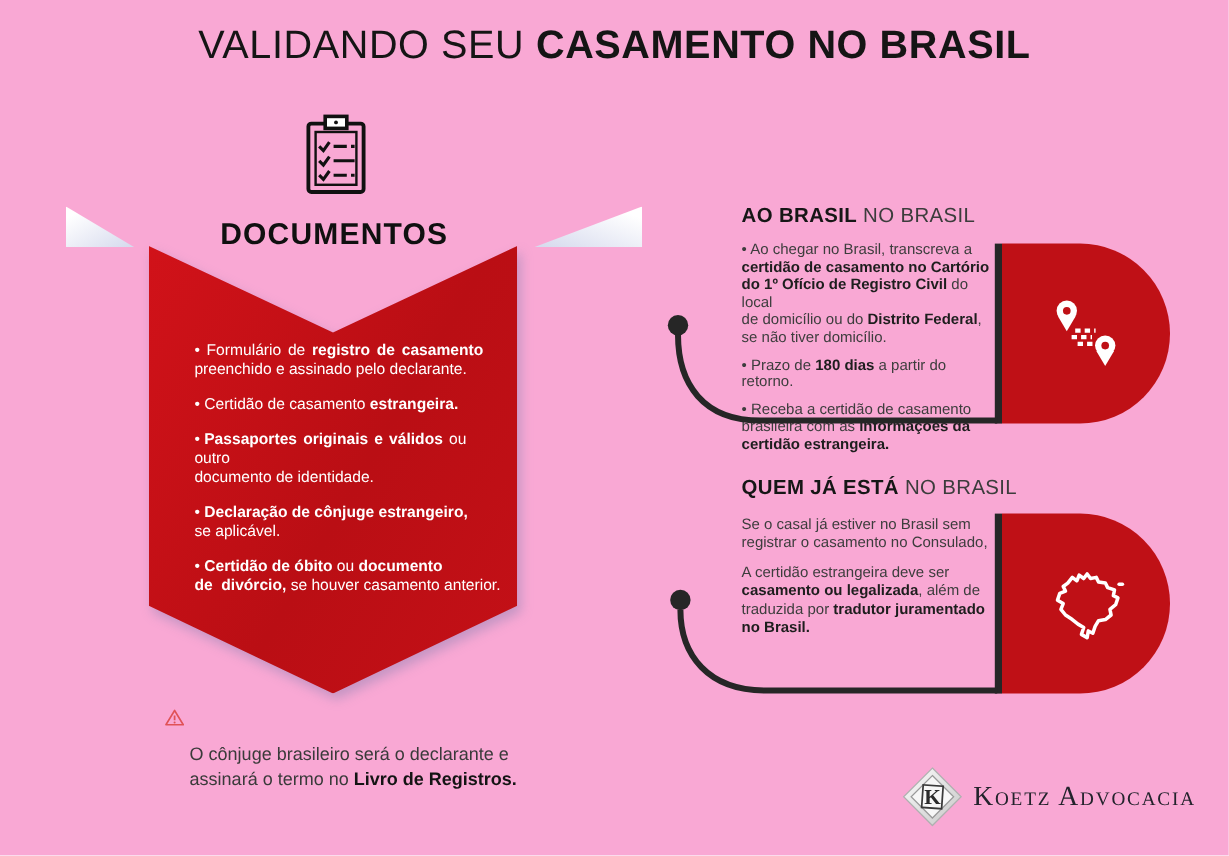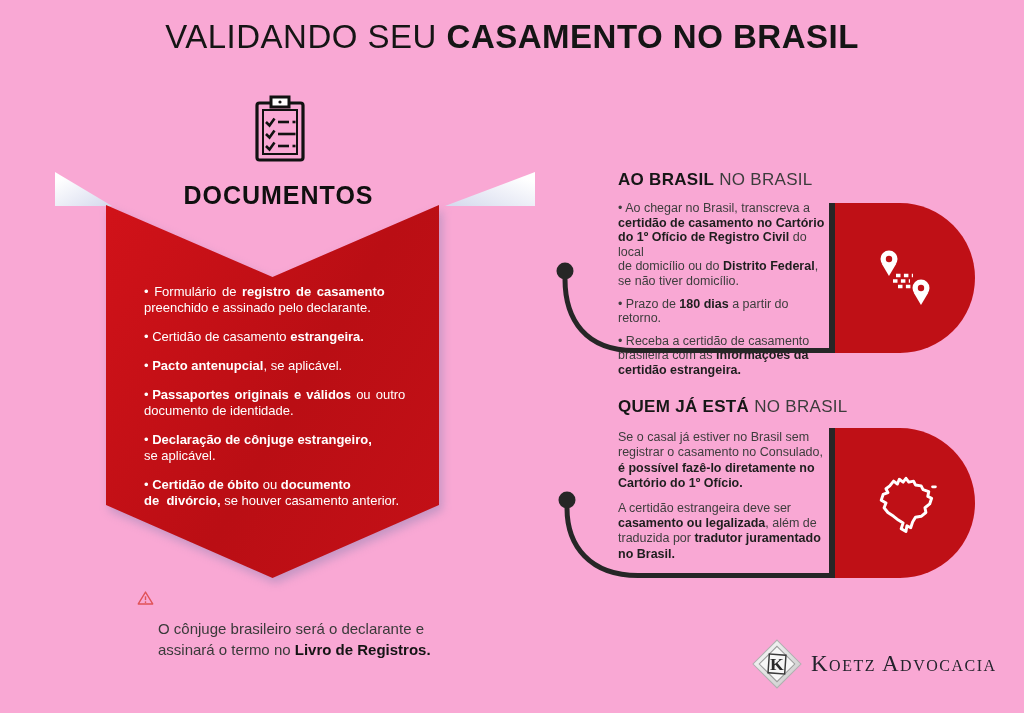--- a/index.html
+++ b/index.html
@@ -18,21 +18,21 @@
                font-size:25px;font-weight:800;letter-spacing:1px;color:#101010;}
 
   .fold{position:absolute;}
   .fold-left{left:55px;top:172px;width:57px;height:34px;
              background:linear-gradient(to bottom right,#ffffff 15%,#d7dbee 95%);
              clip-path:polygon(0 0,100% 100%,0 100%);}
   .fold-right{left:445px;top:172px;width:90px;height:34px;
              background:linear-gradient(to bottom left,#ffffff 15%,#d7dbee 95%);
              clip-path:polygon(100% 0,100% 100%,0 100%);}
 
-  .ribbon-wrap{position:absolute;left:106px;top:205px;width:333px;height:373px;
+  .ribbon-wrap{position:absolute;left:124px;top:205px;width:307px;height:373px;
                filter:drop-shadow(3px 5px 5px rgba(108,118,168,.38));}
   .ribbon{position:relative;width:100%;height:100%;
           background:linear-gradient(120deg,#d11219 0%,#ba0e14 55%,#c41017 100%);
           clip-path:polygon(0 0,50% 19.3%,100% 0,100% 80.4%,50% 100%,0 80.4%);}
   .ribbon-body{position:absolute;left:38px;right:10px;top:79px;
                color:#ffffff;font-size:13px;line-height:16px;}
   .ribbon-body p{margin:0 0 13px;}
 
   .seg{white-space:pre-line;margin-top:32px;}
   .seg .b{font-weight:700;}
@@ -98,21 +98,20 @@
 
   <div class="fold fold-left"></div>
   <div class="fold fold-right"></div>
 
   <div class="ribbon-wrap">
     <div class="ribbon">
       <div class="ribbon-body">
         <p class="seg"><span style="word-spacing: 2px;">• Formulário de </span><span class="b" style="word-spacing: 2px;">registro de casamento</span><span>
 preenchido e assinado pelo declarante.</span></p>
         <p class="seg"><span>• Certidão de casamento </span><span class="b">estrangeira.</span></p>
-        <p class="seg"><span>• </span><span class="b">Pacto antenupcial</span><span>, se aplicável.</span></p>
         <p class="seg"><span>• </span><span class="b" style="word-spacing: 1.5px;">Passaportes originais e válidos</span><span style="word-spacing: 1.5px;"> ou outro</span><span>
 documento de identidade.</span></p>
         <p class="seg"><span>• </span><span class="b">Declaração de cônjuge estrangeiro,</span><span>
 se aplicável.</span></p>
         <p class="seg"><span>• </span><span class="b">Certidão de óbito</span><span> ou </span><span class="b">documento
 de &nbsp;divórcio,</span><span> se houver casamento anterior.</span></p>
       </div>
     </div>
   </div>
 
@@ -149,22 +148,21 @@
       <circle cx="48" cy="42" r="8.5" fill="#fff"></circle>
       <polygon points="40.6,46.5 55.4,46.5 48,59" fill="#fff"></polygon>
       <circle cx="48" cy="42" r="3.2" fill="#bf1016"></circle>
     </svg>
   </div>
 
   <h2 class="h2 h2-2"><span class="hb">QUEM JÁ ESTÁ</span><span class="hl"> NO BRASIL</span></h2>
   <div class="rbody body2">
     <p class="seg"><span>Se o casal já estiver no Brasil sem
 registrar o casamento no Consulado,
-</span><span class="b">é possível fazê-lo diretamente no
-Cartório do 1º Ofício.</span></p>
+</span></p>
     <p class="seg"><span>A certidão estrangeira deve ser
 </span><span class="b">casamento ou legalizada</span><span>, além de
 traduzida por </span><span class="b">tradutor juramentado
 no Brasil.</span></p>
   </div>
   <div class="dshape d2">
     <svg width="76" height="76" viewBox="0 0 80 80">
       <path d="M24,22 L28,17 L32,20 L34,15 L38,18 L41,14 L44,18 L49,17 L51,21 L57,22 L59,26 L65,28
                L64,33 L68,35 L66,41 L61,45 L62,50 L57,54 L51,55 L48,60 L46,66 L42,64 L41,70 L36,67
                L38,61 L33,58 L28,54 L22,50 L18,45 L20,40 L15,37 L17,31 L22,29 L20,25 Z" fill="none" stroke="#fff" stroke-width="3.1" stroke-linejoin="round"></path>

